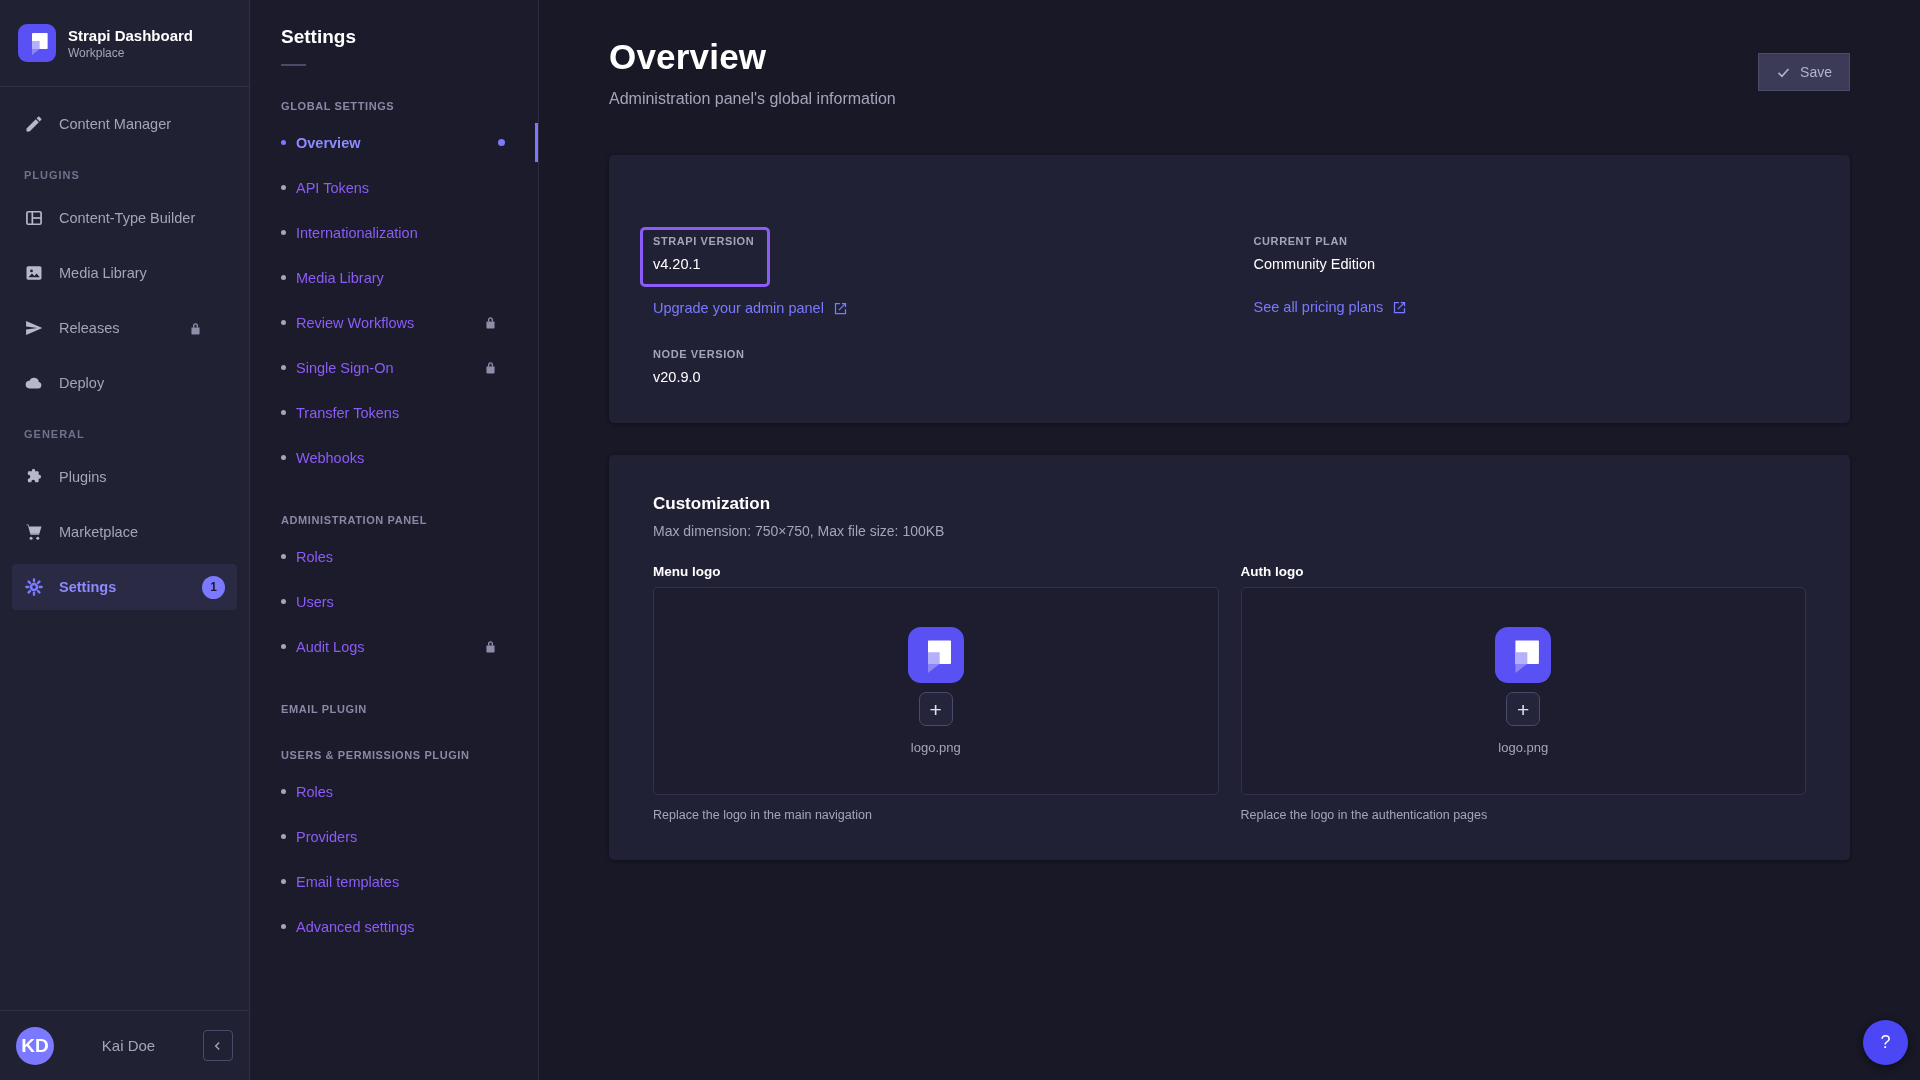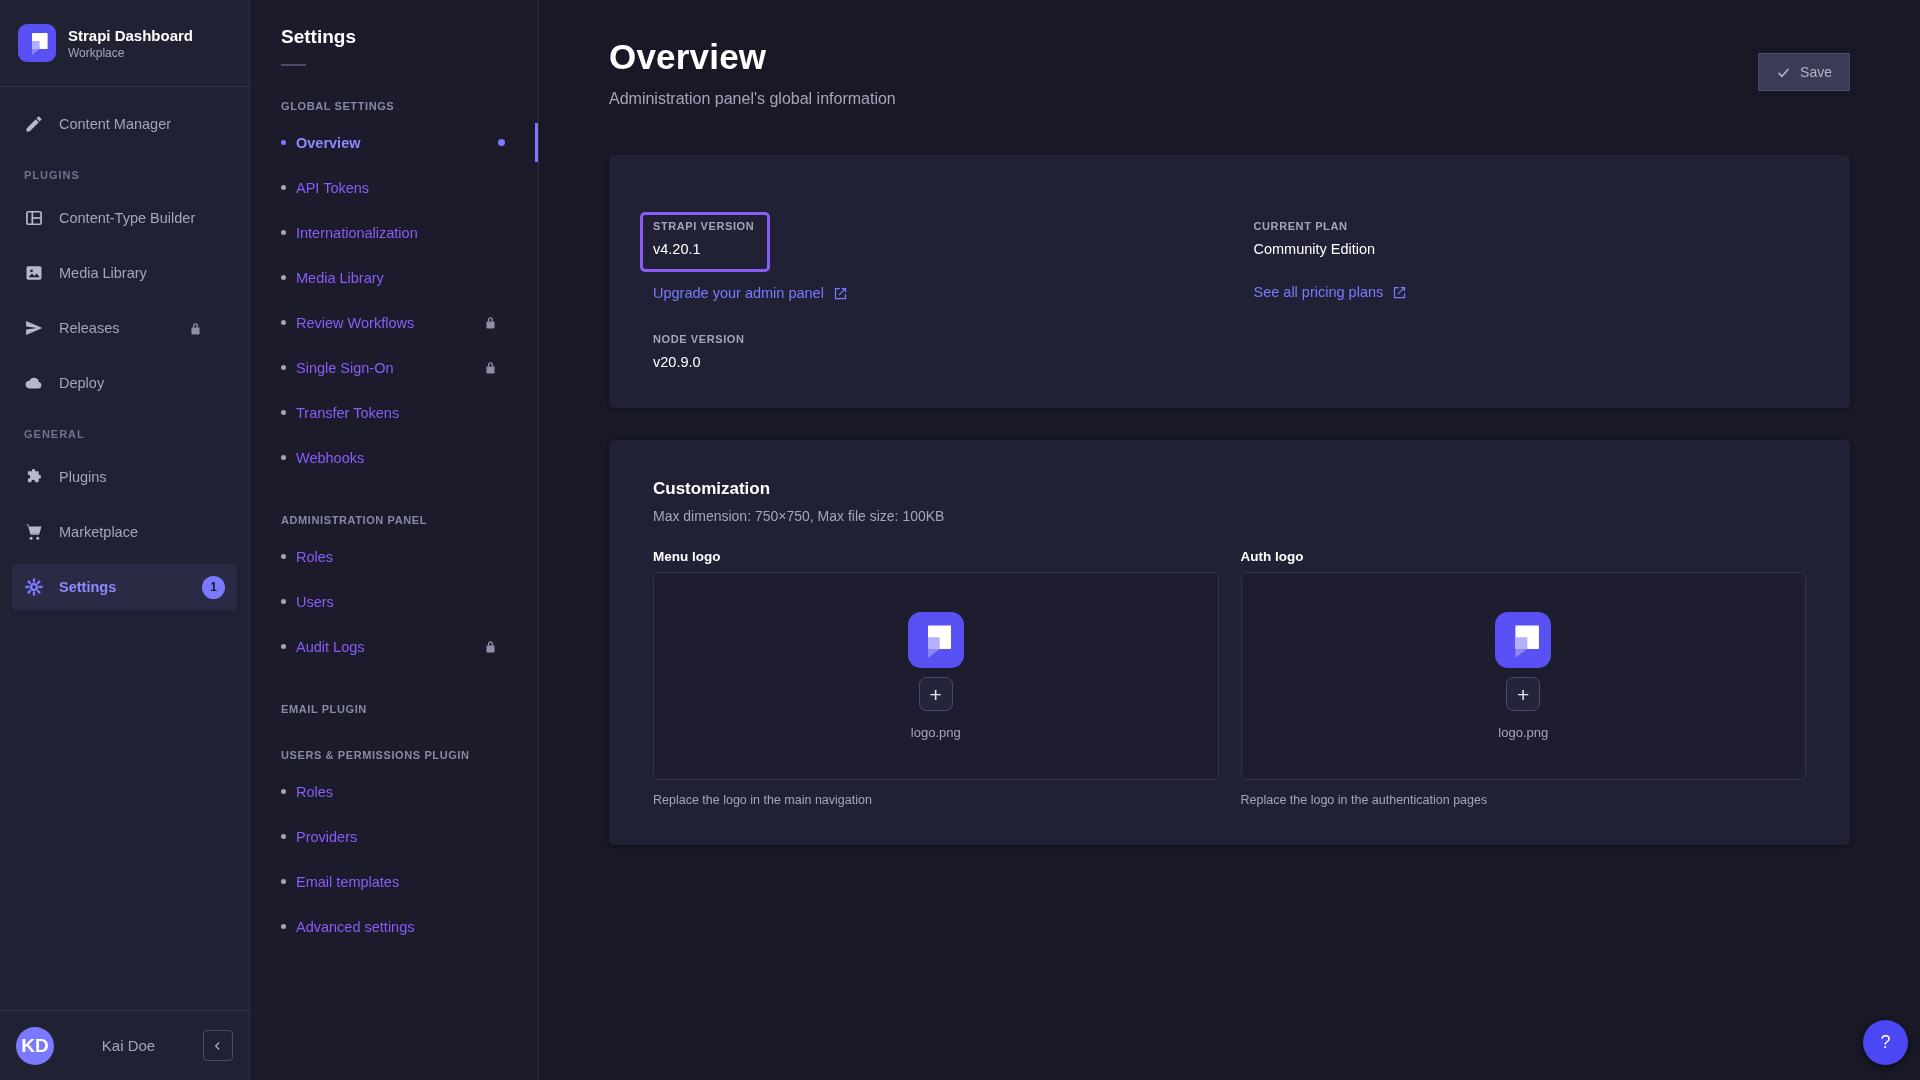--- a/index.html
+++ b/index.html
@@ -110,21 +110,21 @@
   }
   .save-btn svg { width:15px; height:15px; }
 
   .card {
     background:#212136; border-radius:5px;
     box-shadow:0 1px 4px rgba(3,3,5,.35);
     padding:39px 44px 38px;
   }
   .card-details { margin-top:47px; }
   .card-title { font-size:17px; font-weight:bold; }
-  .details-grid { display:grid; grid-template-columns:1fr 1fr; column-gap:48px; margin-top:26px; }
+  .details-grid { display:grid; grid-template-columns:1fr 1fr; column-gap:48px; margin-top:41px; }
   .field-label { font-size:11px; font-weight:bold; letter-spacing:.6px; color:#a5a5ba; }
   .field-value { font-size:14.5px; color:#fff; margin-top:9px; }
   .field-wrap { position:relative; display:inline-block; }
   .annotation-box {
     position:absolute; left:-13px; top:-8px; width:130px; height:60px;
     border:3px solid #8b5cf6; border-radius:5px; pointer-events:none;
   }
   .ext-link {
     display:inline-flex; align-items:center; gap:9px;
     color:#7b79ff; font-size:14.5px; margin-top:27px;

